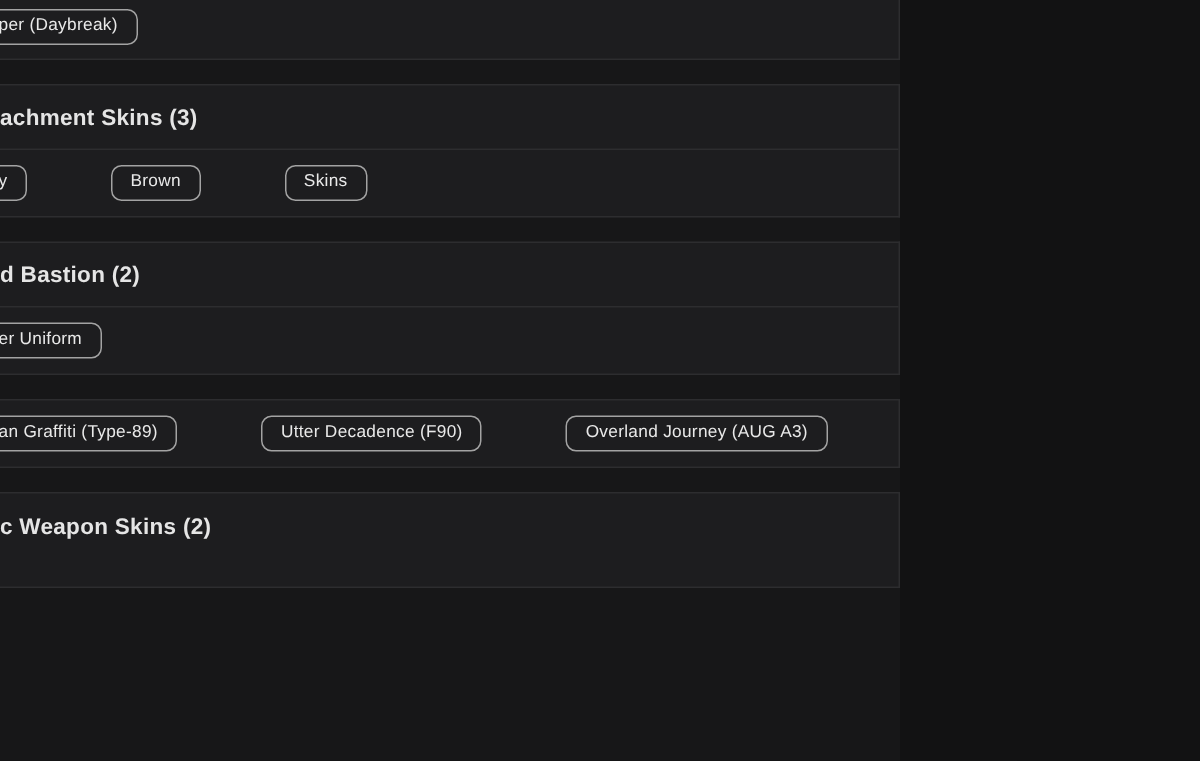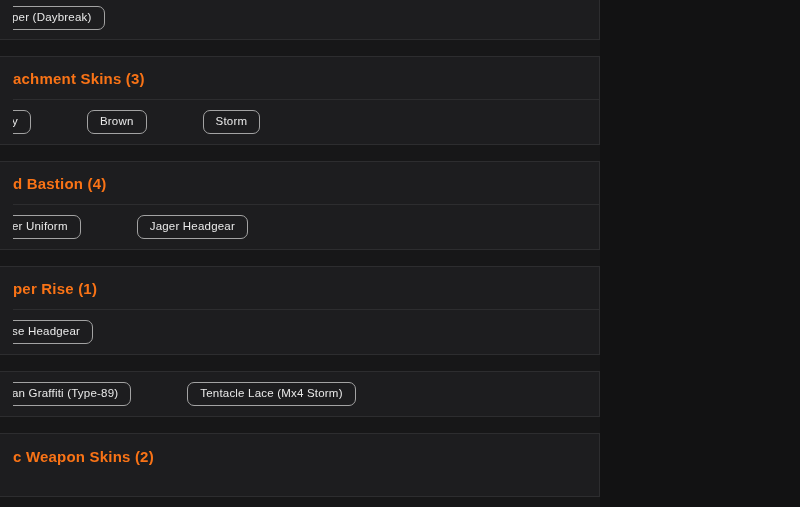--- a/index.html
+++ b/index.html
@@ -20,21 +20,20 @@
     height: 507px;
     background: #171718;
     overflow: hidden;
   }
   .panel {
     width: 600px;
     background: #1d1d1f;
     border: 1px solid #2d2d2f;
     border-left: none;
     margin: 0 0 16px 0;
-    padding-left: 13px;
   }
   .panel.partial-top {
     border-top: none;
     height: 40px;
   }
   .panel.partial-bottom {
     height: 64px;
     margin-bottom: 0;
   }
   .panel-header {
@@ -42,21 +41,21 @@
     display: flex;
     align-items: center;
     border-bottom: 1px solid #2d2d2f;
     overflow: hidden;
   }
   .panel-header h2 {
     margin: 0;
     font-size: 15px;
     font-weight: 600;
     letter-spacing: 0.2px;
-    color: #f97316;
+    color: #e5e5e5;
     white-space: nowrap;
   }
   .partial-bottom .panel-header { border-bottom: none; height: 44px; }
   .chip-row {
     height: 44px;
     display: flex;
     align-items: center;
     gap: 8px;
     overflow: hidden;
   }
@@ -91,46 +90,39 @@
     </div>
   </section>
 
   <section class="panel">
     <div class="panel-header">
       <h2 class="cut-head">achment Skins (3)</h2>
     </div>
     <div class="chip-row">
       <button class="chip cut-chip">y</button>
       <button class="chip">Brown</button>
-      <button class="chip">Storm</button>
+      <button class="chip">Skins</button>
     </div>
   </section>
 
   <section class="panel">
     <div class="panel-header">
-      <h2>d Bastion (4)</h2>
+      <h2>d Bastion (2)</h2>
     </div>
     <div class="chip-row">
       <button class="chip cut-chip">er Uniform</button>
-      <button class="chip">Jager Headgear</button>
     </div>
   </section>
 
-  <section class="panel">
-    <div class="panel-header">
-      <h2>per Rise (1)</h2>
-    </div>
-    <div class="chip-row">
-      <button class="chip cut-chip">se Headgear</button>
-    </div>
-  </section>
 
   <section class="panel">
     <div class="chip-row">
       <button class="chip cut-chip">an Graffiti (Type-89)</button>
+      <button class="chip">Utter Decadence (F90)</button>
+      <button class="chip">Overland Journey (AUG A3)</button>
       <button class="chip">Tentacle Lace (Mx4 Storm)</button>
     </div>
   </section>
 
   <section class="panel partial-bottom">
     <div class="panel-header">
       <h2>c Weapon Skins (2)</h2>
     </div>
   </section>
 

